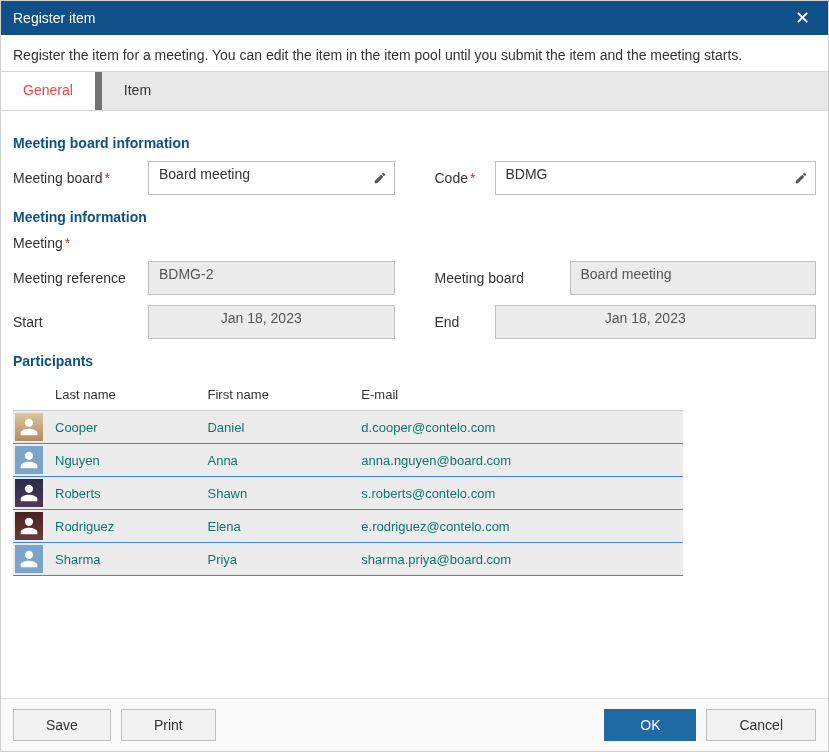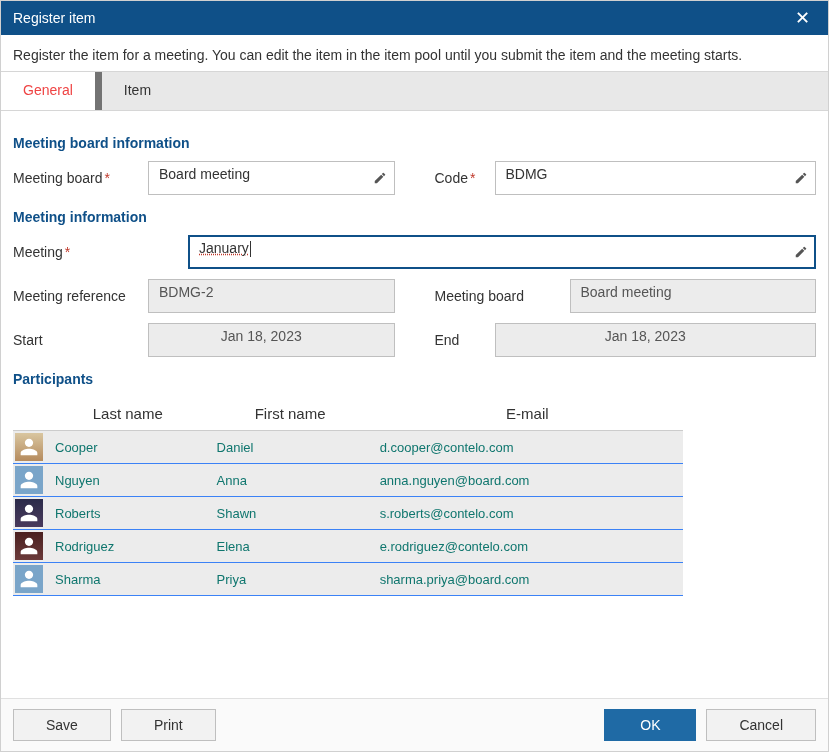--- a/index.html
+++ b/index.html
@@ -125,23 +125,23 @@
     background: #333;
     vertical-align: middle;
     margin-left: 1px;
   }
   table.participants {
     width: 670px;
     border-collapse: collapse;
     margin-top: 6px;
   }
   table.participants th {
-    text-align: center;
+    text-align: left;
     font-weight: 400;
-    font-size: 15px;
+    font-size: 13px;
     padding: 8px 8px;
     border-bottom: 1px solid #ccc;
     color: #333;
   }
   table.participants td {
     padding: 5px 8px;
     font-size: 13px;
     background: #ececec;
     border-bottom: 1px solid #3b82f6;
     color: #0f766e;
@@ -225,26 +225,20 @@
           </svg>
       </div>
     </div>
   </div>
 
   <div class="section-title">Meeting information</div>
 
   <div class="form-row">
     <div class="field full-width">
       <div class="field-label"><span>Meeting</span><span class="req">*</span></div>
-      <div class="input-wrap">
-        <div class="text-input focused"><span class="typed-text">January</span><span class="caret"></span></div>
-        <svg class="pencil" viewBox="0 0 24 24">
-            <path d="M3 17.25V21h3.75l11-11-3.75-3.75-11 11zM20.7 7.04a1 1 0 0 0 0-1.41l-2.34-2.34a1 1 0 0 0-1.41 0l-1.83 1.83 3.75 3.75 1.83-1.83z"></path>
-          </svg>
-      </div>
     </div>
   </div>
 
   <div class="form-row">
     <div class="field">
       <div class="field-label">Meeting reference</div>
       <div class="input-wrap">
         <div class="readonly-input">BDMG-2</div>
       </div>
     </div>

